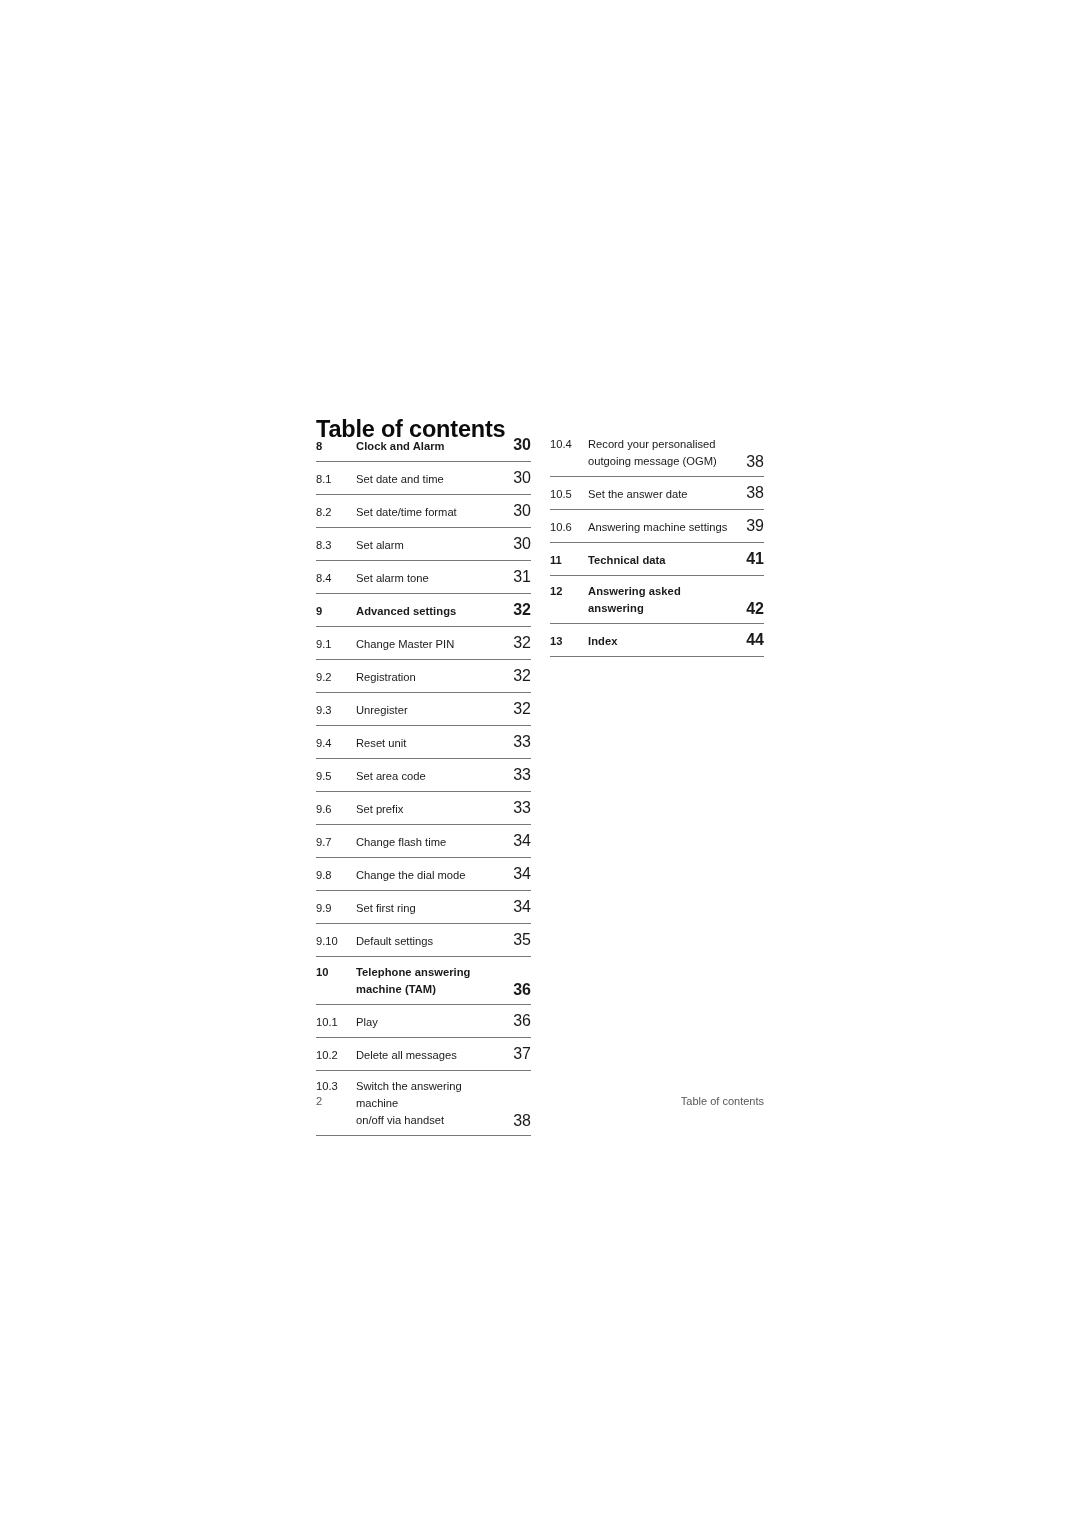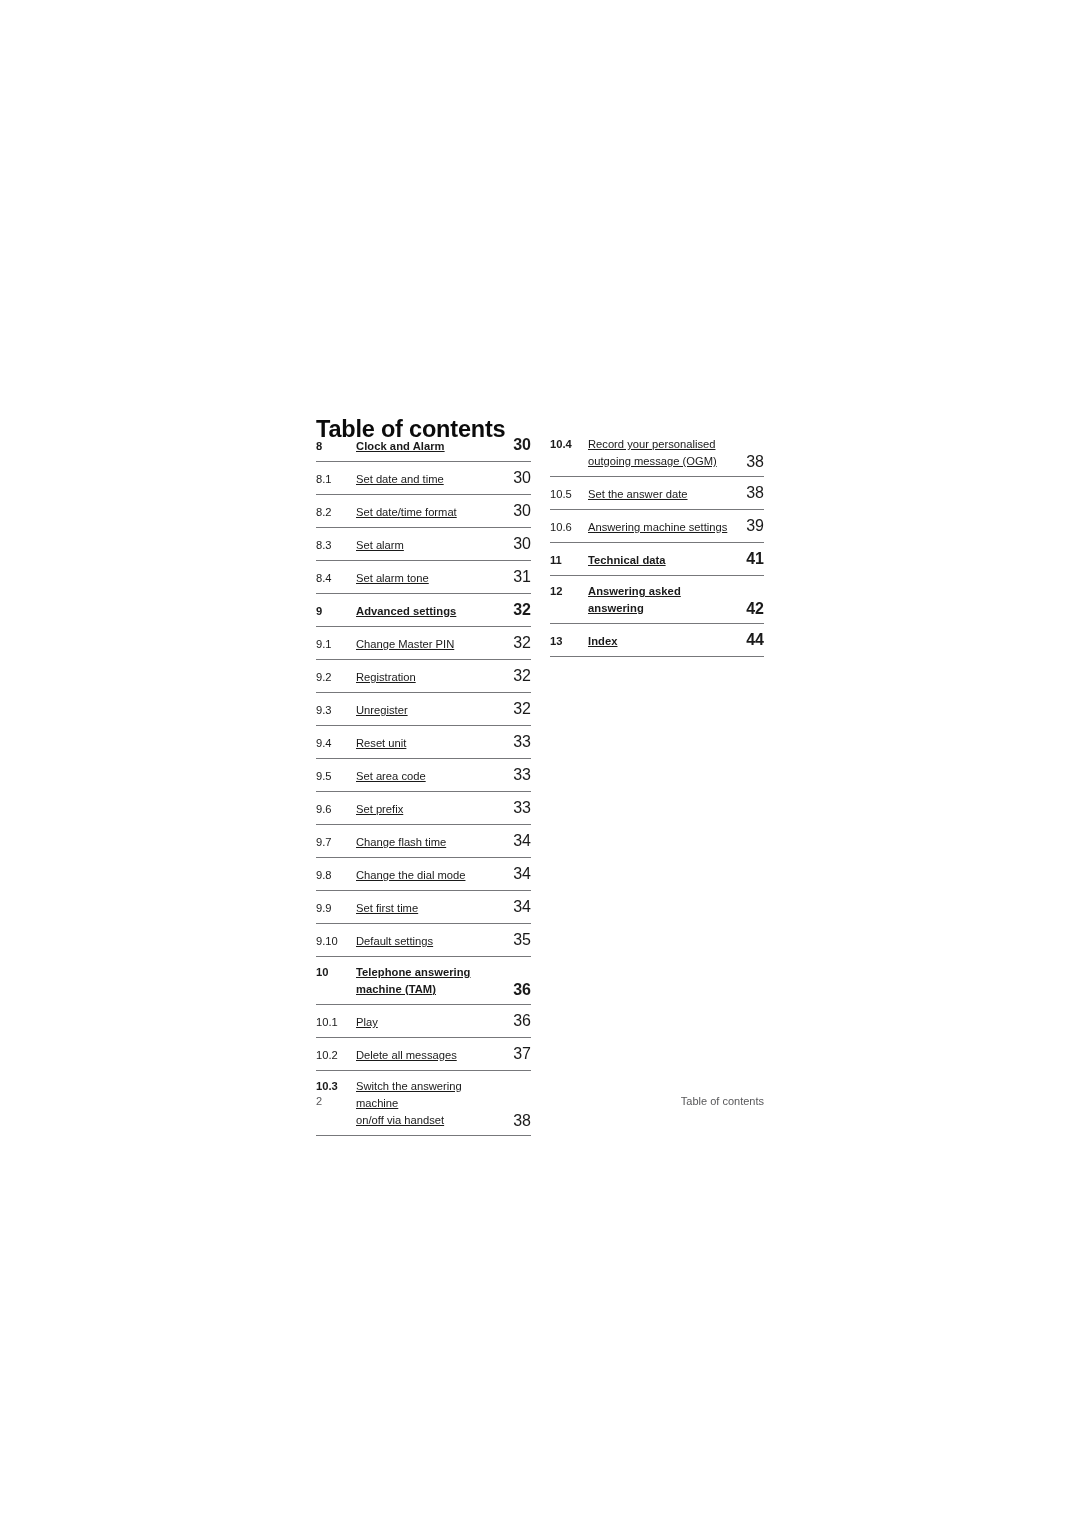--- a/index.html
+++ b/index.html
@@ -76,38 +76,36 @@
   }
   .toc-entry .label {
     flex: 1 1 auto;
     font-size: 11.2px;
     line-height: 17px;
     color: #1a1a1a;
     padding-right: 6px;
   }
   .toc-entry .label .ln {
     display: block;
-    text-decoration: underline;
   }
   .toc-entry .page-no {
     flex: 0 0 auto;
     width: 20px;
     text-align: right;
     font-size: 16px;
     line-height: 17px;
     color: #1a1a1a;
   }
 
   
   .toc-entry.multiline .row {
     align-items: flex-end;
   }
   .toc-entry.multiline .num {
     align-self: flex-start;
-    font-weight: bold;
   }
 
   
   .toc-entry.chapter .num,
   .toc-entry.chapter .label,
   .toc-entry.chapter .page-no {
     font-weight: bold;
   }
   .toc-entry.chapter .label {
     letter-spacing: 0.05px;
@@ -274,21 +272,21 @@
             <span class="label">
               <span class="ln">Change the dial mode</span>
             </span>
             <span class="page-no">34</span>
           </div>
         </div>
         <div class="toc-entry">
           <div class="row">
             <span class="num">9.9</span>
             <span class="label">
-              <span class="ln">Set first time</span>
+              <span class="ln">Set first ring</span>
             </span>
             <span class="page-no">34</span>
           </div>
         </div>
         <div class="toc-entry">
           <div class="row">
             <span class="num">9.10</span>
             <span class="label">
               <span class="ln">Default settings</span>
             </span>

